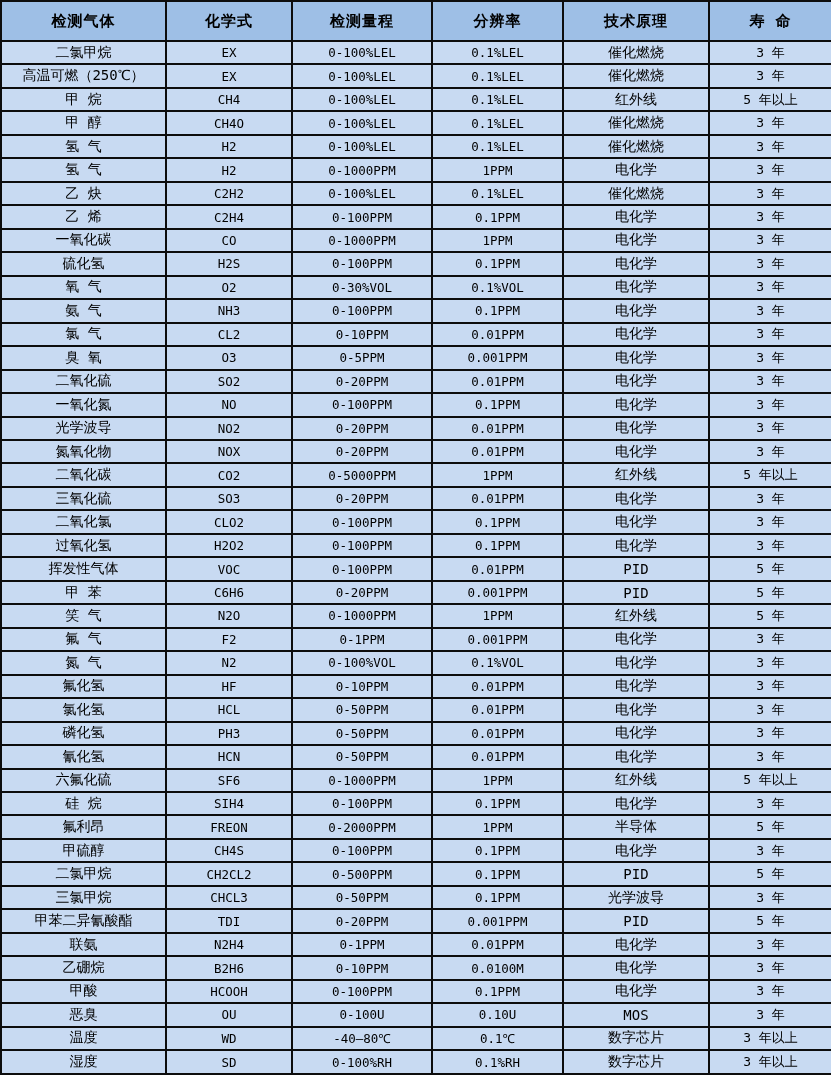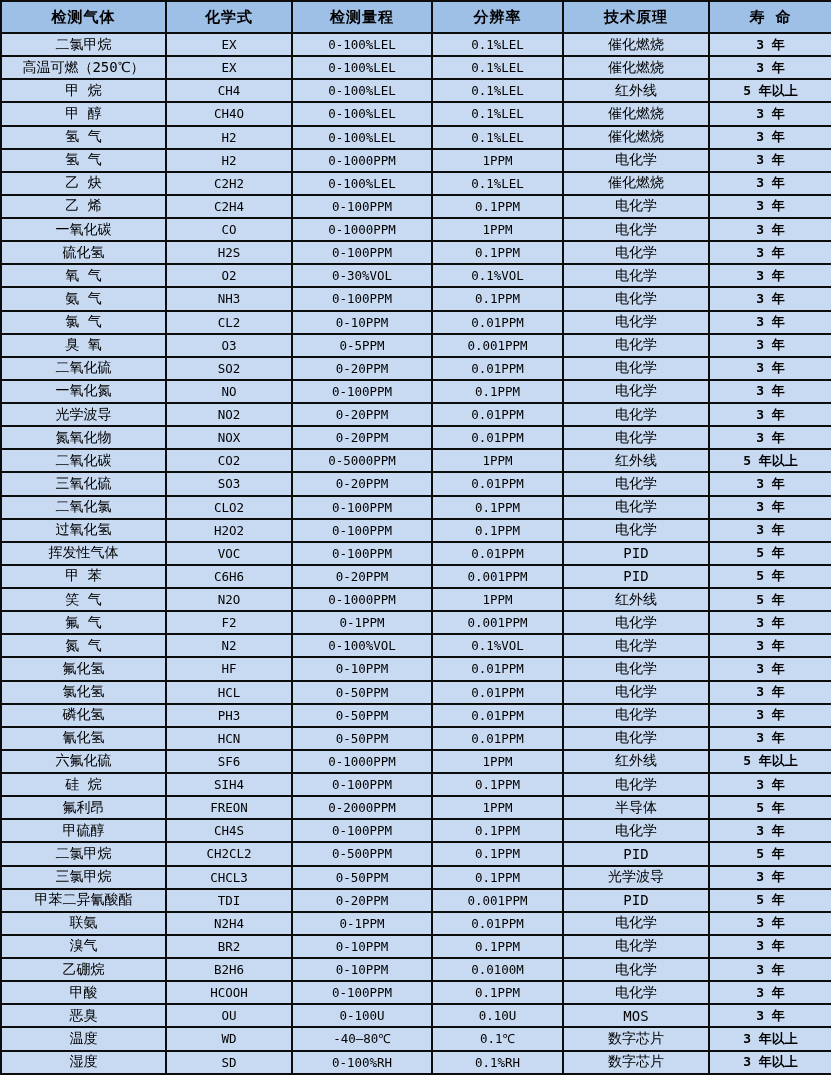--- a/index.html
+++ b/index.html
@@ -29,35 +29,34 @@
     vertical-align: middle;
     padding: 0 2px;
     white-space: nowrap;
     overflow: hidden;
     color: var(--text-color);
   }
   .spec-table thead th {
     background: var(--header-bg);
     font-size: 15px;
     font-weight: bold;
-    height: 32px;
+    height: 40px;
     letter-spacing: 1px;
     text-align: center;
   }
   .spec-table tbody td {
     background: var(--row-bg);
     font-size: 12.5px;
   }
   .spec-table tbody td.col0,
   .spec-table tbody td.col4 {
     font-size: 14px;
   }
   .spec-table tbody td.col5 {
     font-size: 13px;
-    font-weight: bold;
   }
 </style>
 </head>
 <body>
 
 <table class="spec-table">
   <colgroup>
     <col style="width:165px">
     <col style="width:126px">
     <col style="width:140px">
@@ -382,28 +381,20 @@
       </tr>
       <tr>
         <td class="col0">联氨</td>
         <td class="col1">N2H4</td>
         <td class="col2">0-1PPM</td>
         <td class="col3">0.01PPM</td>
         <td class="col4">电化学</td>
         <td class="col5">3 年</td>
       </tr>
       <tr>
-        <td class="col0">溴气</td>
-        <td class="col1">BR2</td>
-        <td class="col2">0-10PPM</td>
-        <td class="col3">0.1PPM</td>
-        <td class="col4">电化学</td>
-        <td class="col5">3 年</td>
-      </tr>
-      <tr>
         <td class="col0">乙硼烷</td>
         <td class="col1">B2H6</td>
         <td class="col2">0-10PPM</td>
         <td class="col3">0.0100M</td>
         <td class="col4">电化学</td>
         <td class="col5">3 年</td>
       </tr>
       <tr>
         <td class="col0">甲酸</td>
         <td class="col1">HCOOH</td>

